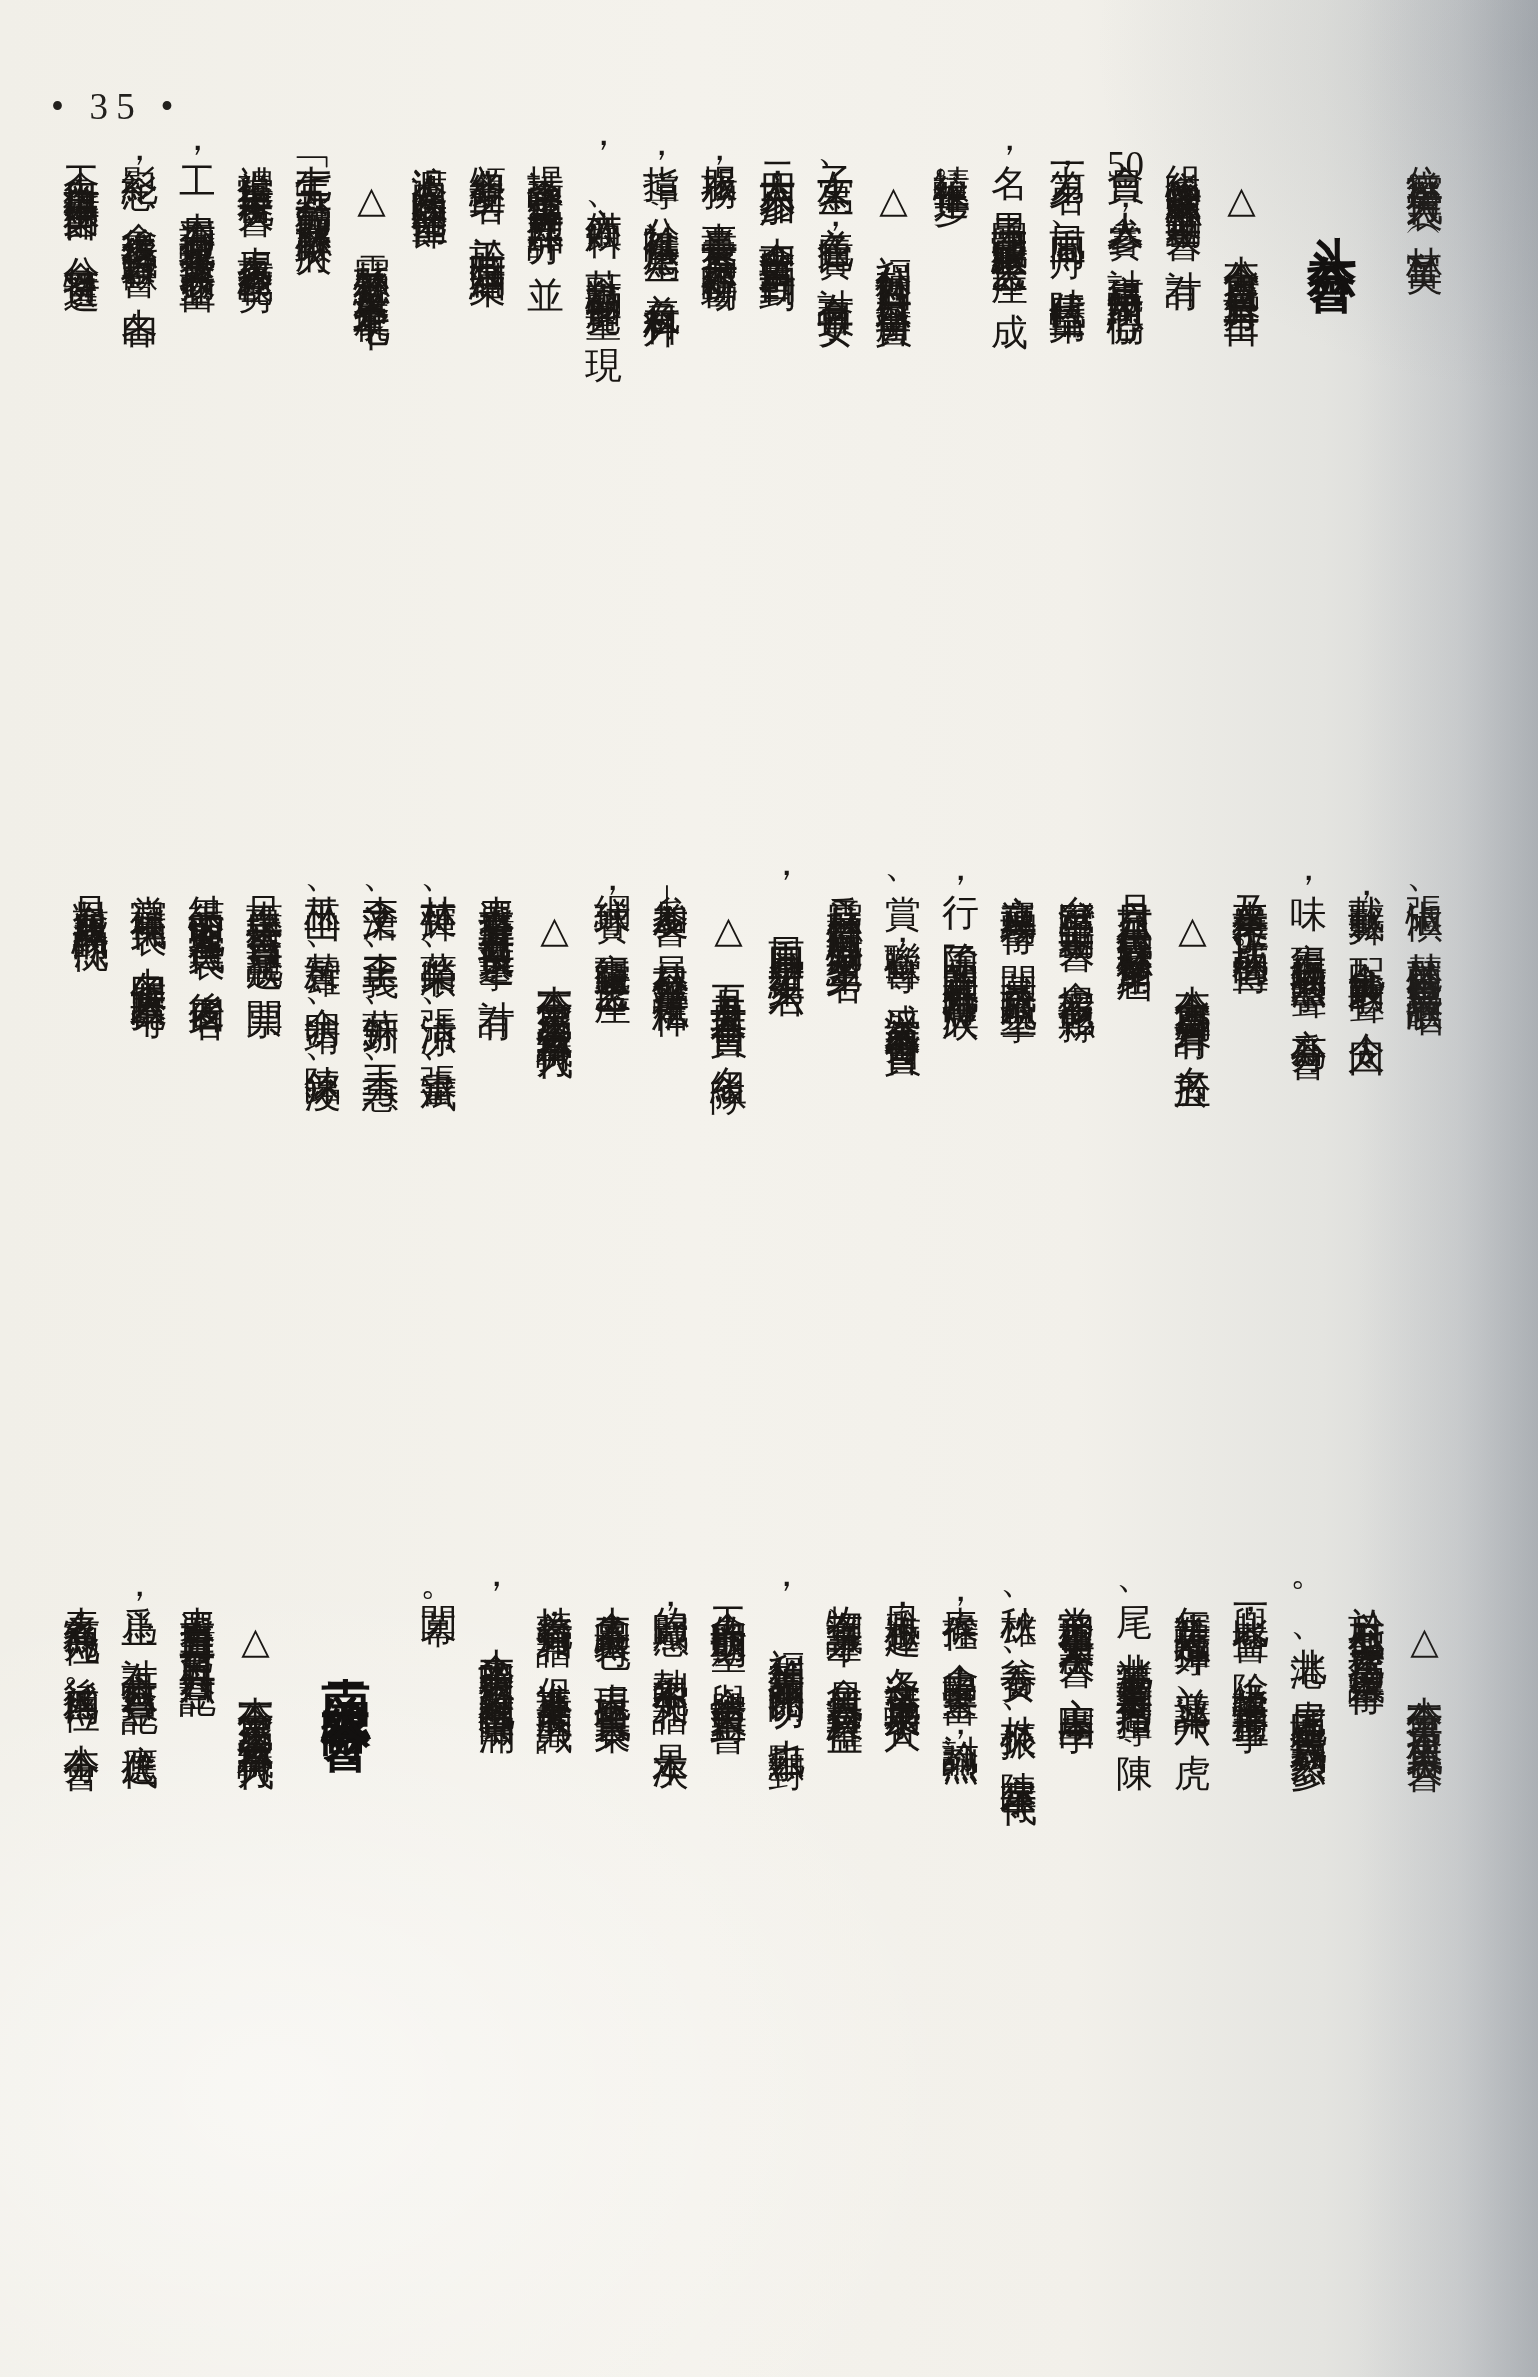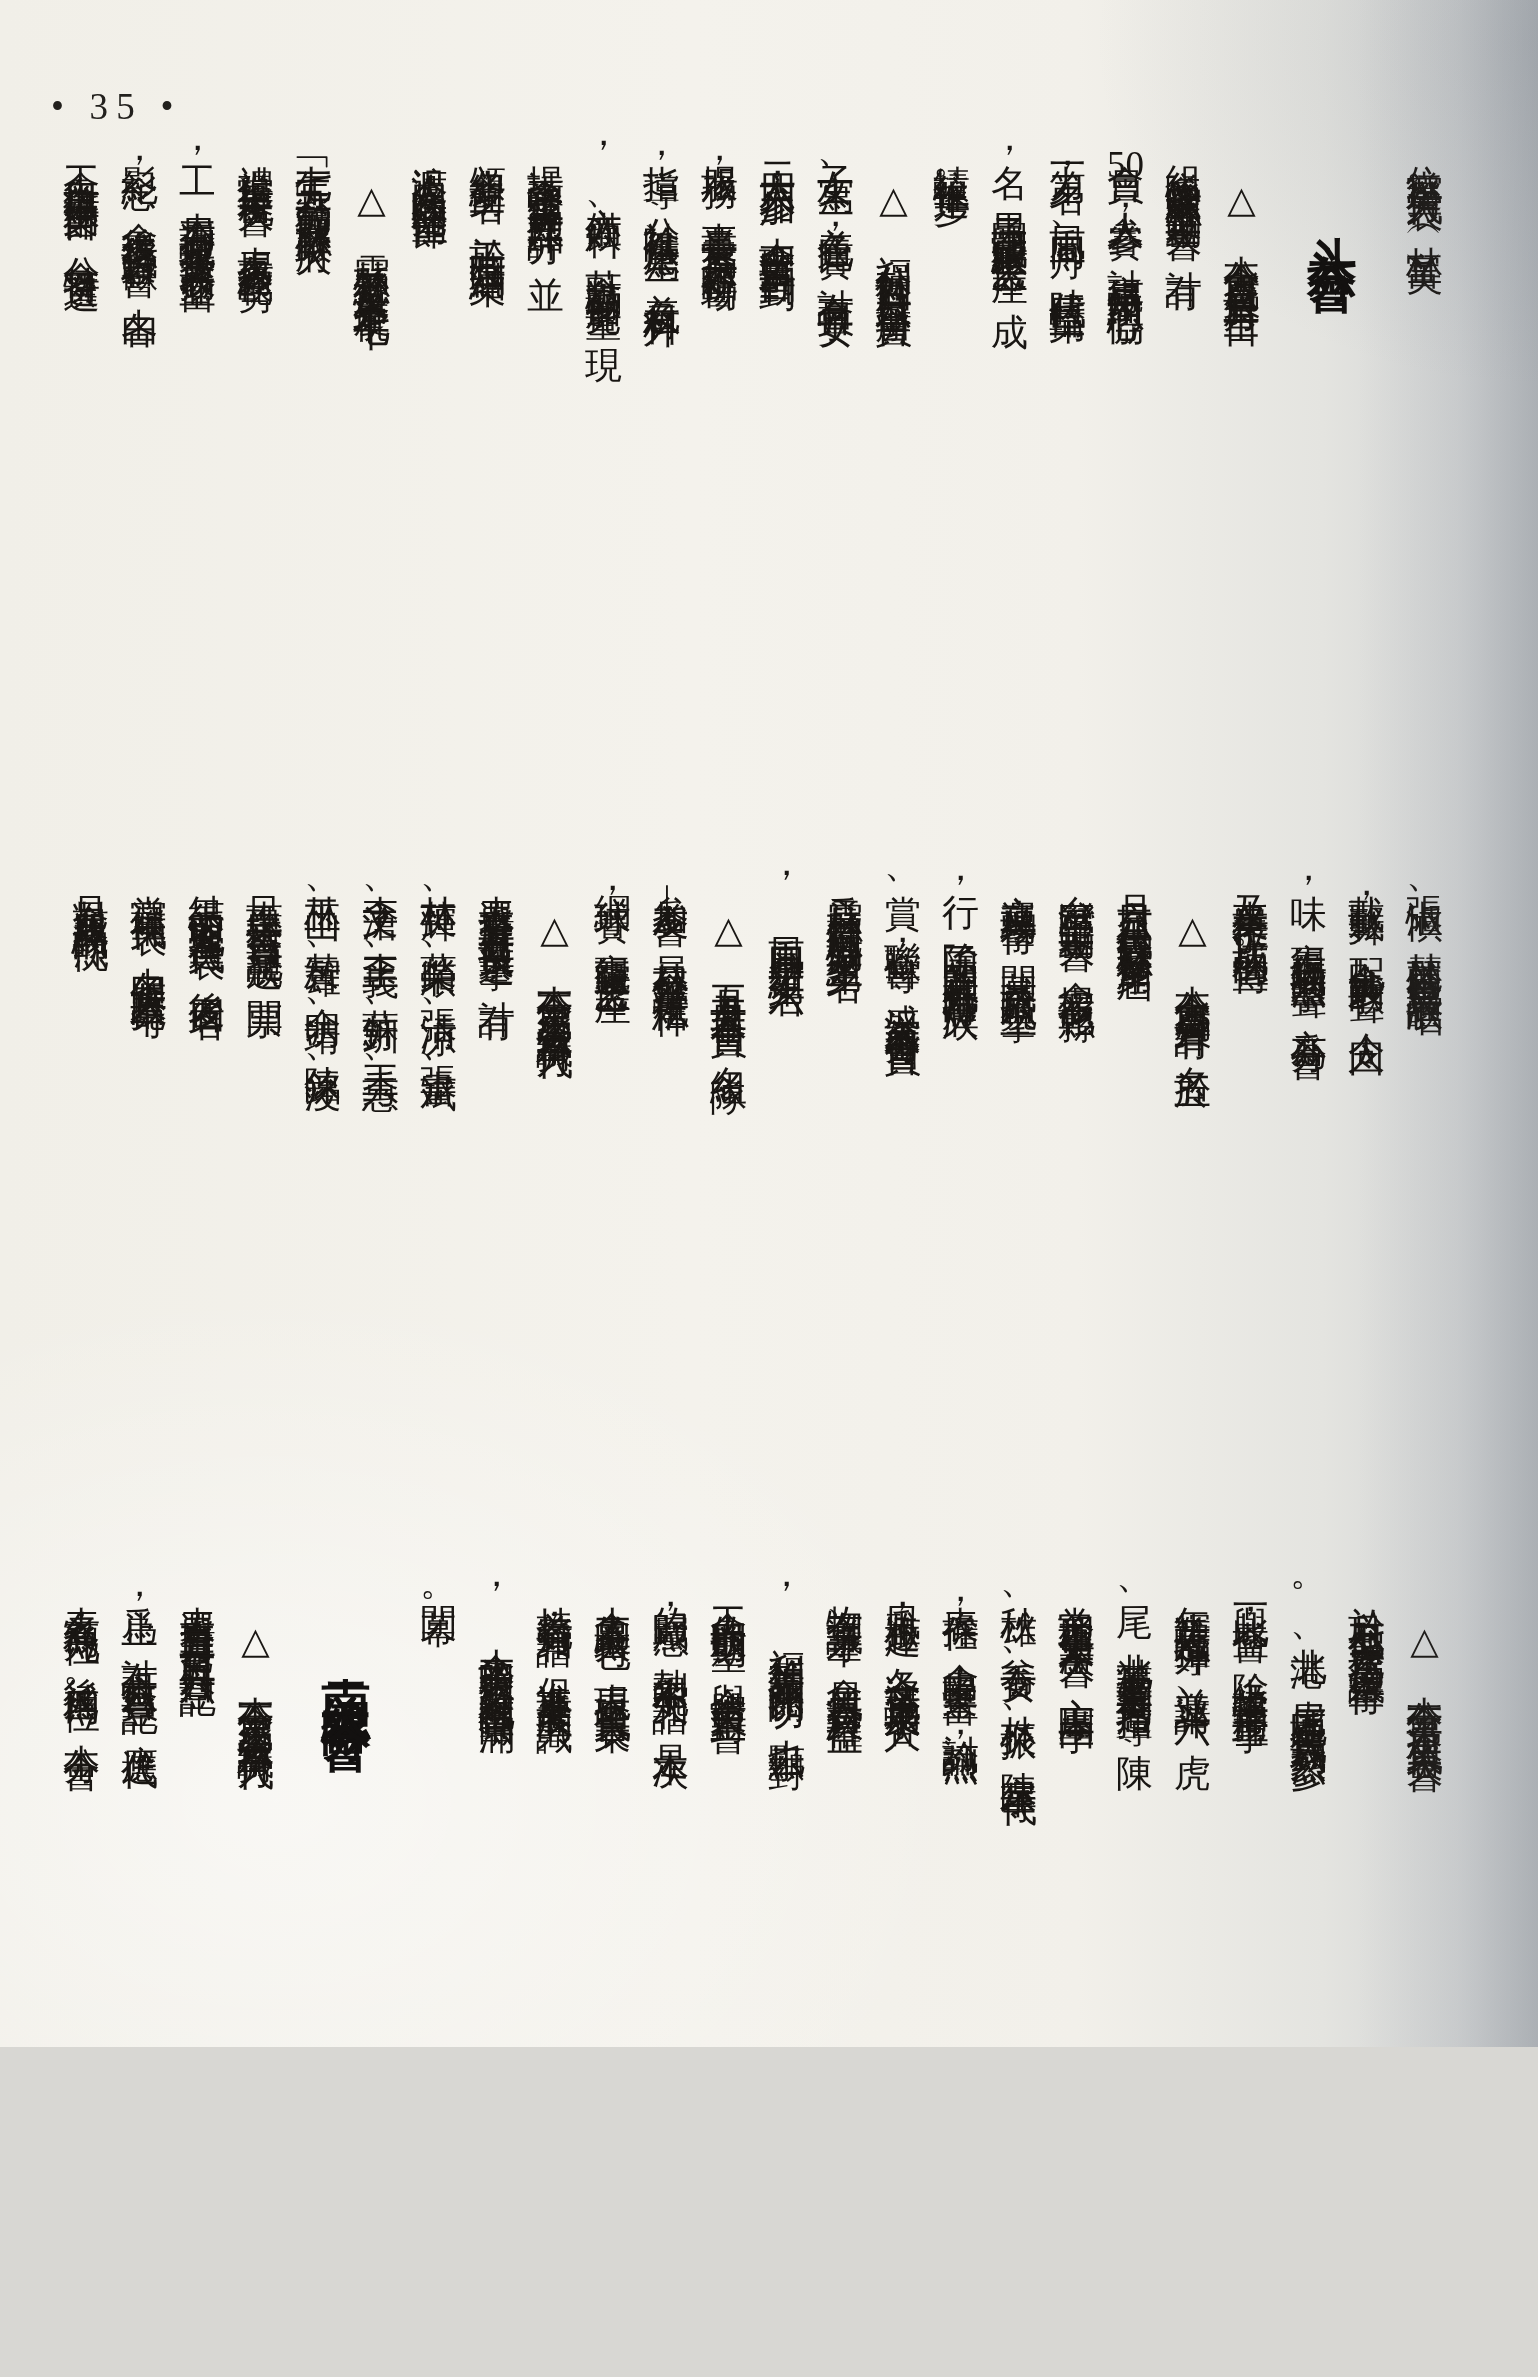--- a/index.html
+++ b/index.html
@@ -3,21 +3,21 @@
 <meta charset="utf-8">
 <style>
   html, body {
     margin: 0;
     padding: 0;
     background: #d8d7d3;
   }
   .page {
     position: relative;
     width: 1538px;
-    height: 2047px;
+    height: 2377px;
     margin: 0 auto;
     overflow: hidden;
     background:
       radial-gradient(ellipse 738px 574px at 100% 2%, rgba(125,132,140,0.20), rgba(125,132,140,0) 60%),
       linear-gradient(90deg, #f1efe8 0%, #f4f2ec 45%, #f2f0ea 70%, #e4e4e0 86%, #d0d2d3 96%, #c6c9cb 100%),
       #f2f0e9;
     font-family: "Liberation Serif", "DejaVu Serif", serif;
     color: #191613;
   }
   

